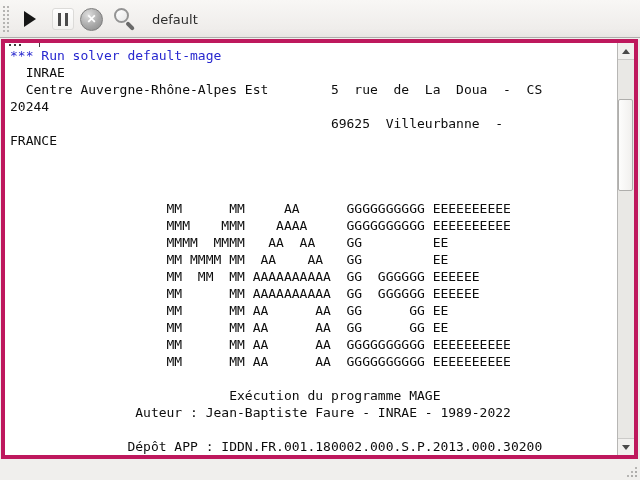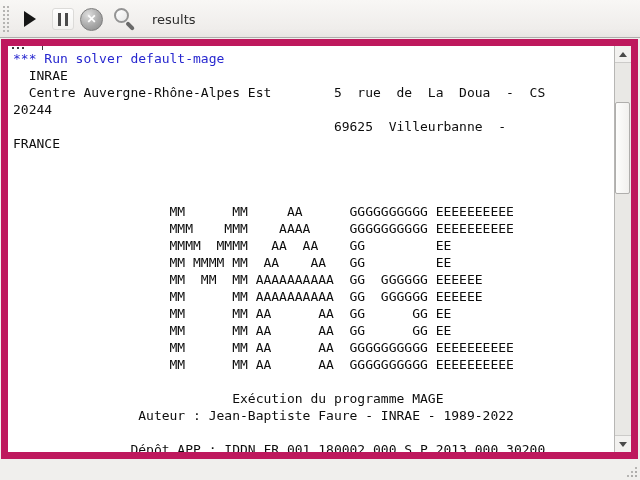--- a/index.html
+++ b/index.html
@@ -34,21 +34,21 @@
   .lens { position:absolute; left:2px; top:2px; width:11px; height:11px;
           border:2px solid #949494; border-radius:50%;
           background:linear-gradient(135deg,#ffffff,#e7e7e7); }
   .lens::after { content:""; position:absolute; left:12px; top:11px; width:10px; height:3.5px;
                  background:#696969; border-radius:2px;
                  transform:rotate(45deg); transform-origin:0 0; }
   .results { position:absolute; left:152px; top:12px; font-size:13px; color:#2d2d2d; }
 
   
   .textview { position:absolute; left:1px; top:39px; width:637px; height:420px;
-              background:#ffffff; border:7px solid #be185d; box-sizing:border-box; }
+              background:#ffffff; border:4px solid #be185d; box-sizing:border-box; }
   .clip { position:absolute; left:0; top:0; right:17px; bottom:0; overflow:hidden; }
   pre.console { margin:-13px 0 0 0; padding:0 0 0 5px;
                 font-family:"DejaVu Sans Mono","Liberation Mono",monospace;
                 font-size:13px; line-height:17px; color:#0d0d0d; }
   .row { height:17px; white-space:pre; }
   .row.blue { color:#2727cf; }
   .mark { position:absolute; background:#3c3c3c; }
 
   
   .vscroll { position:absolute; top:0; right:0; width:17px; height:100%;
@@ -88,21 +88,21 @@
           <i></i>
           <i></i>
         </span>
     </button>
     <button class="tb-btn btn-stop">
       <span class="stop-circle">✕</span>
     </button>
     <button class="tb-btn btn-search">
       <span class="lens"></span>
     </button>
-    <span class="results">results</span>
+    <span class="results">default</span>
   </div>
 
   <div class="textview">
     <div class="clip">
       <pre class="console" id="console-pre"><div class="row"> </div><div class="row blue">*** Run solver default-mage</div><div class="row">  INRAE</div><div class="row">  Centre Auvergne-Rhône-Alpes Est        5  rue  de  La  Doua  -  CS</div><div class="row">20244</div><div class="row">                                         69625  Villeurbanne  -</div><div class="row">FRANCE</div><div class="row"> </div><div class="row"> </div><div class="row"> </div><div class="row">                    MM      MM     AA      GGGGGGGGGG EEEEEEEEEE</div><div class="row">                    MMM    MMM    AAAA     GGGGGGGGGG EEEEEEEEEE</div><div class="row">                    MMMM  MMMM   AA  AA    GG         EE</div><div class="row">                    MM MMMM MM  AA    AA   GG         EE</div><div class="row">                    MM  MM  MM AAAAAAAAAA  GG  GGGGGG EEEEEE</div><div class="row">                    MM      MM AAAAAAAAAA  GG  GGGGGG EEEEEE</div><div class="row">                    MM      MM AA      AA  GG      GG EE</div><div class="row">                    MM      MM AA      AA  GG      GG EE</div><div class="row">                    MM      MM AA      AA  GGGGGGGGGG EEEEEEEEEE</div><div class="row">                    MM      MM AA      AA  GGGGGGGGGG EEEEEEEEEE</div><div class="row"> </div><div class="row">                            Exécution du programme MAGE</div><div class="row">                Auteur : Jean-Baptiste Faure - INRAE - 1989-2022</div><div class="row"> </div><div class="row">               Dépôt APP : IDDN.FR.001.180002.000.S.P.2013.000.30200</div><div class="row">               Version : 8.3.0 - 2022-09-29 pour linux</div></pre>
       <div class="mark" style="left:4px;top:1px;width:2px;height:2px;"></div>
       <div class="mark" style="left:9px;top:1px;width:2px;height:2px;"></div>
       <div class="mark" style="left:14px;top:1px;width:2px;height:2px;"></div>
       <div class="mark" style="left:34px;top:0;width:1px;height:4px;"></div>
     </div>

